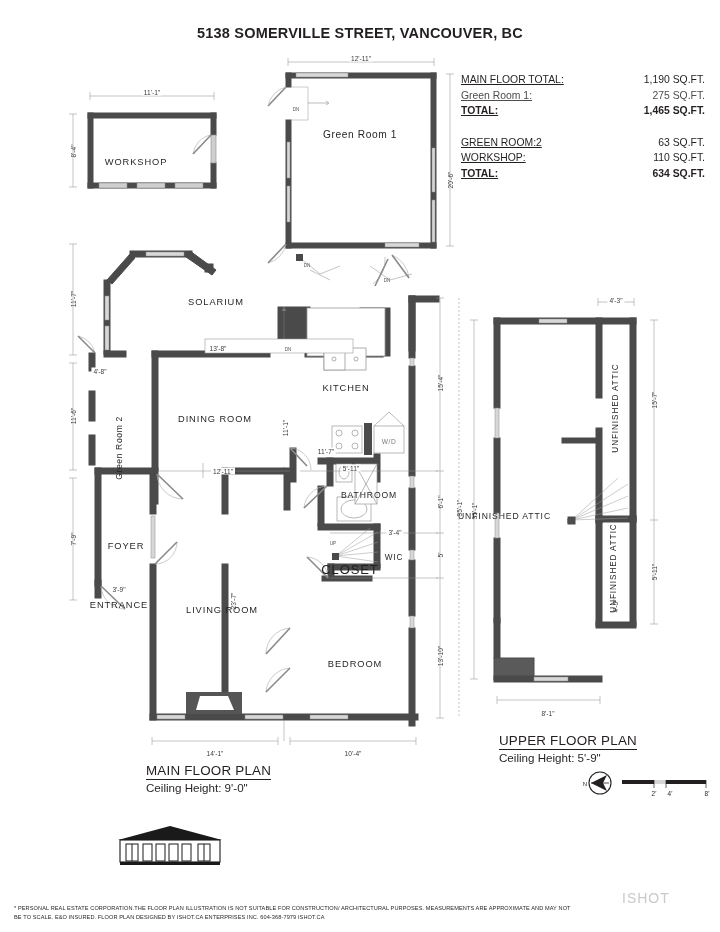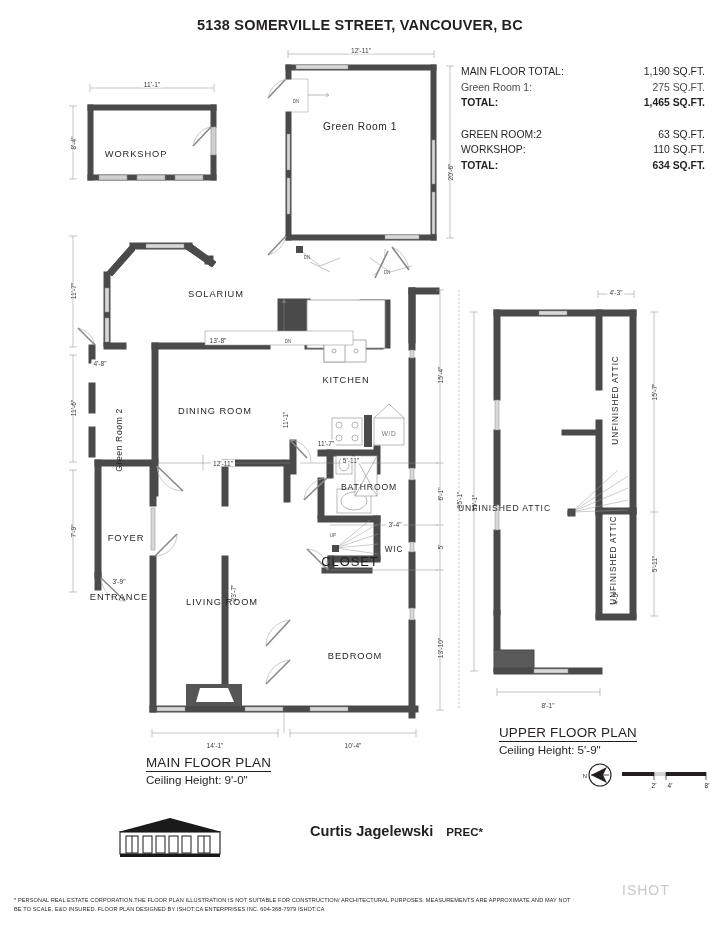--- a/index.html
+++ b/index.html
@@ -1,32 +1,32 @@
 <!DOCTYPE html>
 <html><head>
 <meta charset="utf-8">
 <style>
   html,body{margin:0;padding:0;background:#fff;}
   body{
     width:720px;height:932px;position:relative;overflow:hidden;
     font-family:"Liberation Sans","DejaVu Sans",sans-serif;
     color:#231f20;
   }
-  .page{position:absolute;inset:0;}
+  .page{position:absolute;inset:0;margin-top:8px;}
 
   
   #title{
     position:absolute;top:17px;left:0;width:720px;text-align:center;
     font-size:14.5px;font-weight:bold;letter-spacing:.2px;color:#231f20;
   }
 
   
   #areas{position:absolute;left:461px;top:64px;width:244px;font-size:10.4px;color:#231f20;}
   #areas .row{display:flex;justify-content:space-between;line-height:15.5px;white-space:nowrap;}
-  #areas .row .lbl{text-align:center;}
+  #areas .row .lbl{text-align:center;text-decoration:underline;}
   #areas .row .val{text-align:center;}
   #areas .bold .lbl,#areas .bold .val{font-weight:bold;}
   #areas .sub .lbl,#areas .sub .val{color:#4d4d4d;}
   #areas .gap{height:16px;}
 
   
   #plan{position:absolute;left:0;top:0;width:720px;height:932px;}
 
   
   .rlabel{
@@ -517,22 +517,19 @@
         <rect x="59" y="20" width="9" height="17" fill="#fff" stroke="#1a1a1a" stroke-width="1"></rect>
         <rect x="72" y="20" width="9" height="17" fill="#fff" stroke="#1a1a1a" stroke-width="1"></rect>
         <rect x="88" y="20" width="12" height="17" fill="#fff" stroke="#1a1a1a" stroke-width="1"></rect>
         <line x1="22" y1="20" x2="22" y2="37" stroke="#1a1a1a" stroke-width="1"></line>
         <line x1="94" y1="20" x2="94" y2="37" stroke="#1a1a1a" stroke-width="1"></line>
         <path d="M52,12 L60,7 L68,12 Z" fill="#1a1a1a"></path>
       </svg>
     </div>
 
     <div id="agent">
-      <div>
-        <span class="nm">Curtis Jagelewski</span><span class="prec">PREC*</span>
-      </div>
     </div>
 
     <div id="disclaimer">* PERSONAL REAL ESTATE CORPORATION.THE FLOOR PLAN ILLUSTRATION IS NOT SUITABLE FOR CONSTRUCTION/ ARCHITECTURAL PURPOSES. MEASUREMENTS ARE APPROXIMATE AND MAY NOT BE TO SCALE. E&amp;O INSURED. FLOOR PLAN DESIGNED BY ISHOT.CA ENTERPRISES INC. 604-368-7979  ISHOT.CA</div>
   </div>
   <div id="ishot-mark">ISHOT</div>
 
 </div>
 
 </body></html>

